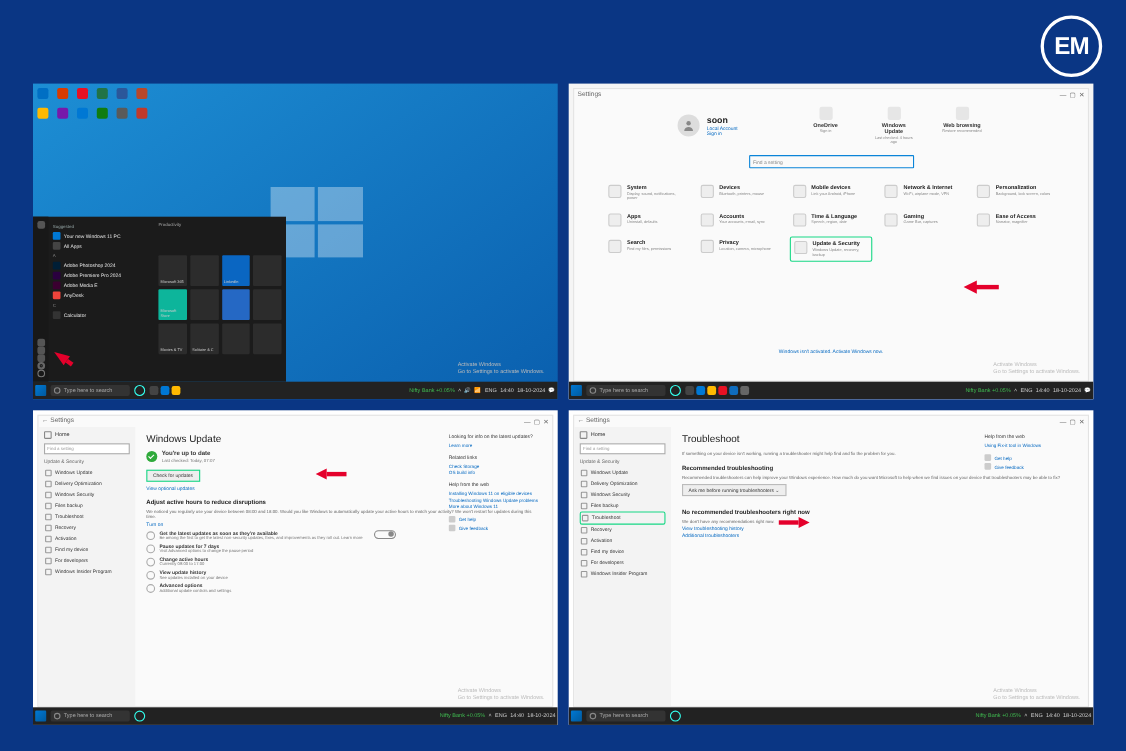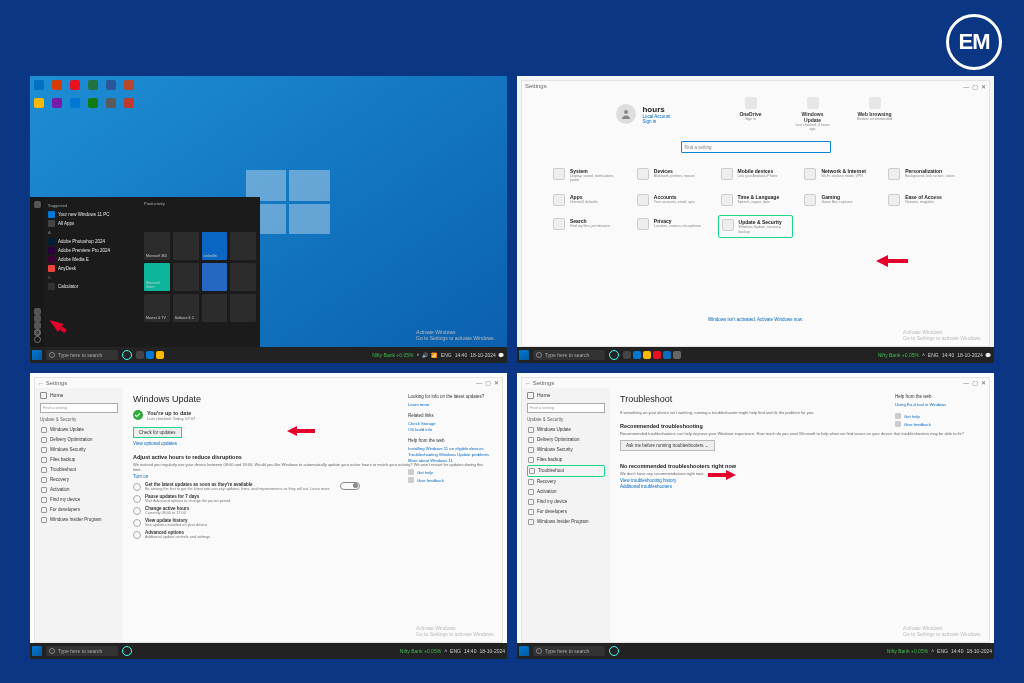--- a/index.html
+++ b/index.html
@@ -335,21 +335,21 @@
     </div>
     <div class="header">
       <div class="user">
         <div class="avatar">
               <svg viewBox="0 0 24 24">
                 <circle cx="12" cy="8" r="4"></circle>
                 <path d="M4 22c0-4 4-7 8-7s8 3 8 7"></path>
               </svg>
             </div>
         <div class="info">
-              <div class="name">hours</div>
+              <div class="name">soon</div>
               <div class="sub"><span>Local Account</span><br><span style="color:#0067c0">Sign in</span></div>
             </div>
       </div>
       <div class="quick">
         <div class="q">
               <div class="ic"></div>
               <div class="lbl">OneDrive</div>
               <div class="sub">Sign in</div>
             </div>
         <div class="q">

